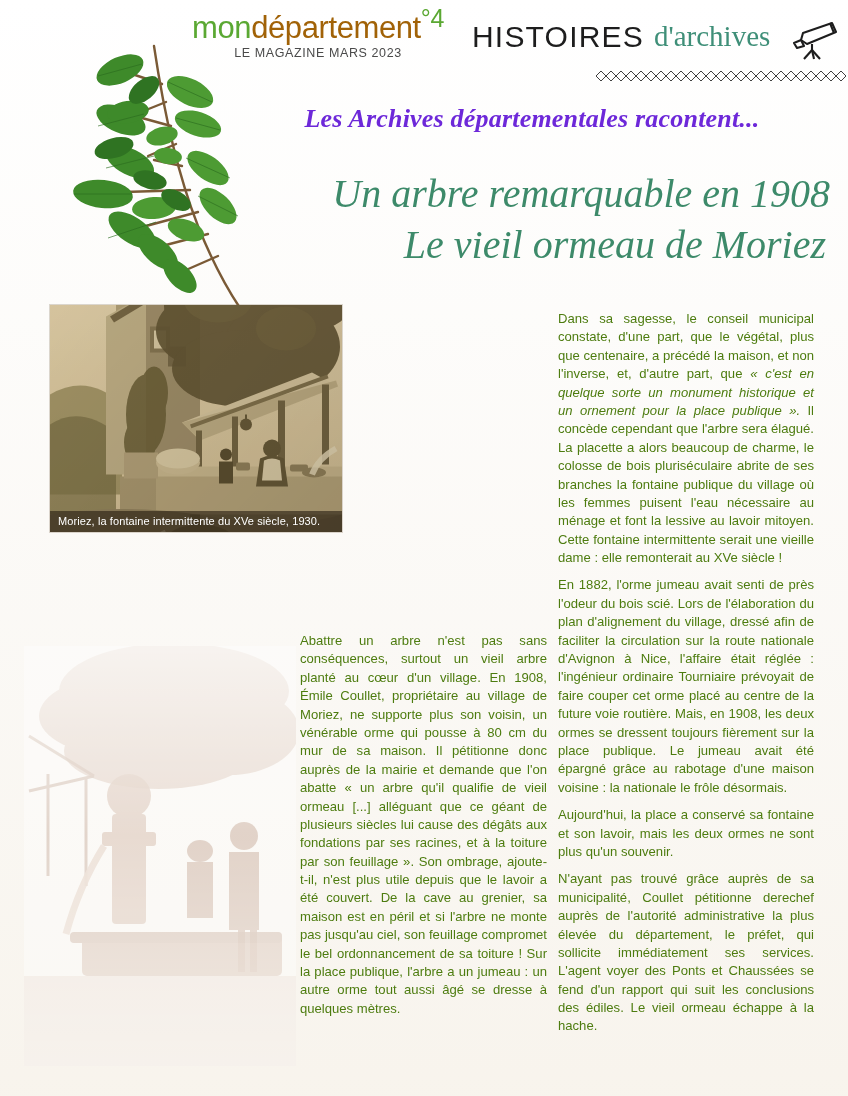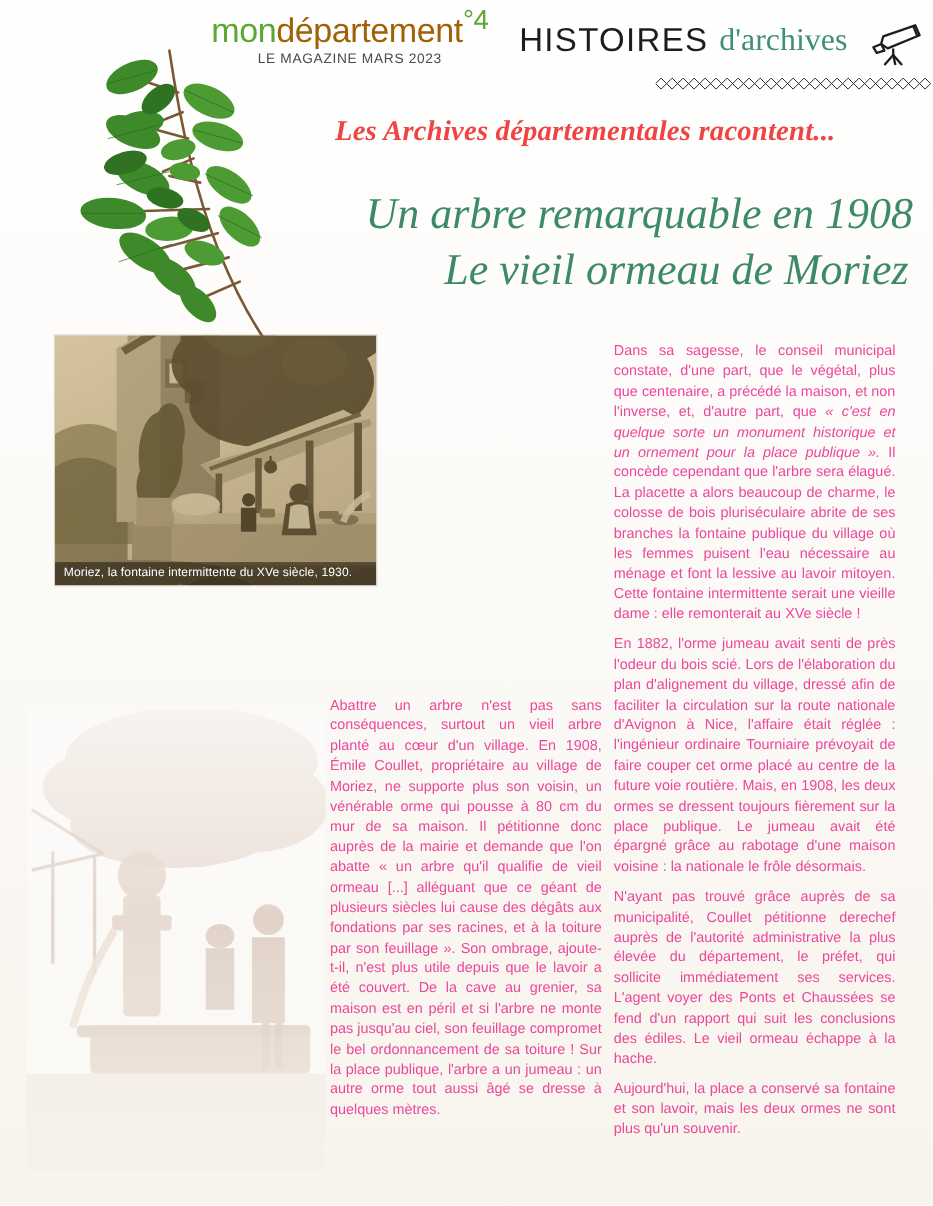--- a/index.html
+++ b/index.html
@@ -120,21 +120,21 @@
   .kicker {
     position: absolute;
     left: 232px;
     top: 104px;
     width: 600px;
     text-align: center;
     font-family: "Liberation Serif", serif;
     font-style: italic;
     font-weight: bold;
     font-size: 26px;
-    color: #ef4444;
+    color: #6d28d9;
     letter-spacing: 0.2px;
   }
   .title-block {
     position: absolute;
     left: 208px;
     top: 168px;
     width: 622px;
     text-align: right;
     font-family: "Liberation Serif", serif;
     font-style: italic;
@@ -167,21 +167,21 @@
     box-sizing: border-box;
     letter-spacing: 0.1px;
     white-space: nowrap;
   }
 
   
   .col {
     position: absolute;
     font-size: 13.1px;
     line-height: 1.405;
-    color: #ec4899;
+    color: #4d7c0f;
     text-align: justify;
     text-justify: inter-word;
   }
   .col p { margin: 0 0 9px 0; }
   .col p:last-child { margin-bottom: 0; }
   .col i { font-style: italic; }
 
   .col-left {
     left: 300px;
     top: 632px;
@@ -455,17 +455,17 @@
     <div class="photo-caption">Moriez, la fontaine intermittente du XVe siècle, 1930.</div>
   </div>
 
   <div class="col col-left">
       <p><span>Abattre un arbre n'est pas sans conséquences, surtout un vieil arbre planté au cœur d'un village. En 1908, Émile Coullet, propriétaire au village de Moriez, ne supporte plus son voisin, un vénérable orme qui pousse à 80 cm du mur de sa maison. Il pétitionne donc auprès de la mairie et demande que l'on abatte « un arbre qu'il qualifie de vieil ormeau [...] alléguant que ce géant de plusieurs siècles lui cause des dégâts aux fondations par ses racines, et à la toiture par son feuillage ». Son ombrage, ajoute-t-il, n'est plus utile depuis que le lavoir a été couvert. De la cave au grenier, sa maison est en péril et si l'arbre ne monte pas jusqu'au ciel, son feuillage compromet le bel ordonnancement de sa toiture ! Sur la place publique, l'arbre a un jumeau : un autre orme tout aussi âgé se dresse à quelques mètres.</span></p>
     </div>
 
   <div class="col col-right">
       <p><span>Dans sa sagesse, le conseil municipal constate, d'une part, que le végétal, plus que centenaire, a précédé la maison, et non l'inverse, et, d'autre part, que </span><i>« c'est en quelque sorte un monument historique et un ornement pour la place publique ».</i><span> Il concède cependant que l'arbre sera élagué. La placette a alors beaucoup de charme, le colosse de bois pluriséculaire abrite de ses branches la fontaine publique du village où les femmes puisent l'eau nécessaire au ménage et font la lessive au lavoir mitoyen. Cette fontaine intermittente serait une vieille dame : elle remonterait au XVe siècle !</span></p>
       <p><span>En 1882, l'orme jumeau avait senti de près l'odeur du bois scié. Lors de l'élaboration du plan d'alignement du village, dressé afin de faciliter la circulation sur la route nationale d'Avignon à Nice, l'affaire était réglée : l'ingénieur ordinaire Tourniaire prévoyait de faire couper cet orme placé au centre de la future voie routière. Mais, en 1908, les deux ormes se dressent toujours fièrement sur la place publique. Le jumeau avait été épargné grâce au rabotage d'une maison voisine : la nationale le frôle désormais.</span></p>
+      <p><span>Aujourd'hui, la place a conservé sa fontaine et son lavoir, mais les deux ormes ne sont plus qu'un souvenir.</span></p>
       <p><span>N'ayant pas trouvé grâce auprès de sa municipalité, Coullet pétitionne derechef auprès de l'autorité administrative la plus élevée du département, le préfet, qui sollicite immédiatement ses services. L'agent voyer des Ponts et Chaussées se fend d'un rapport qui suit les conclusions des édiles. Le vieil ormeau échappe à la hache.</span></p>
-      <p><span>Aujourd'hui, la place a conservé sa fontaine et son lavoir, mais les deux ormes ne sont plus qu'un souvenir.</span></p>
     </div>
 
 </div>
 
 </body></html>

